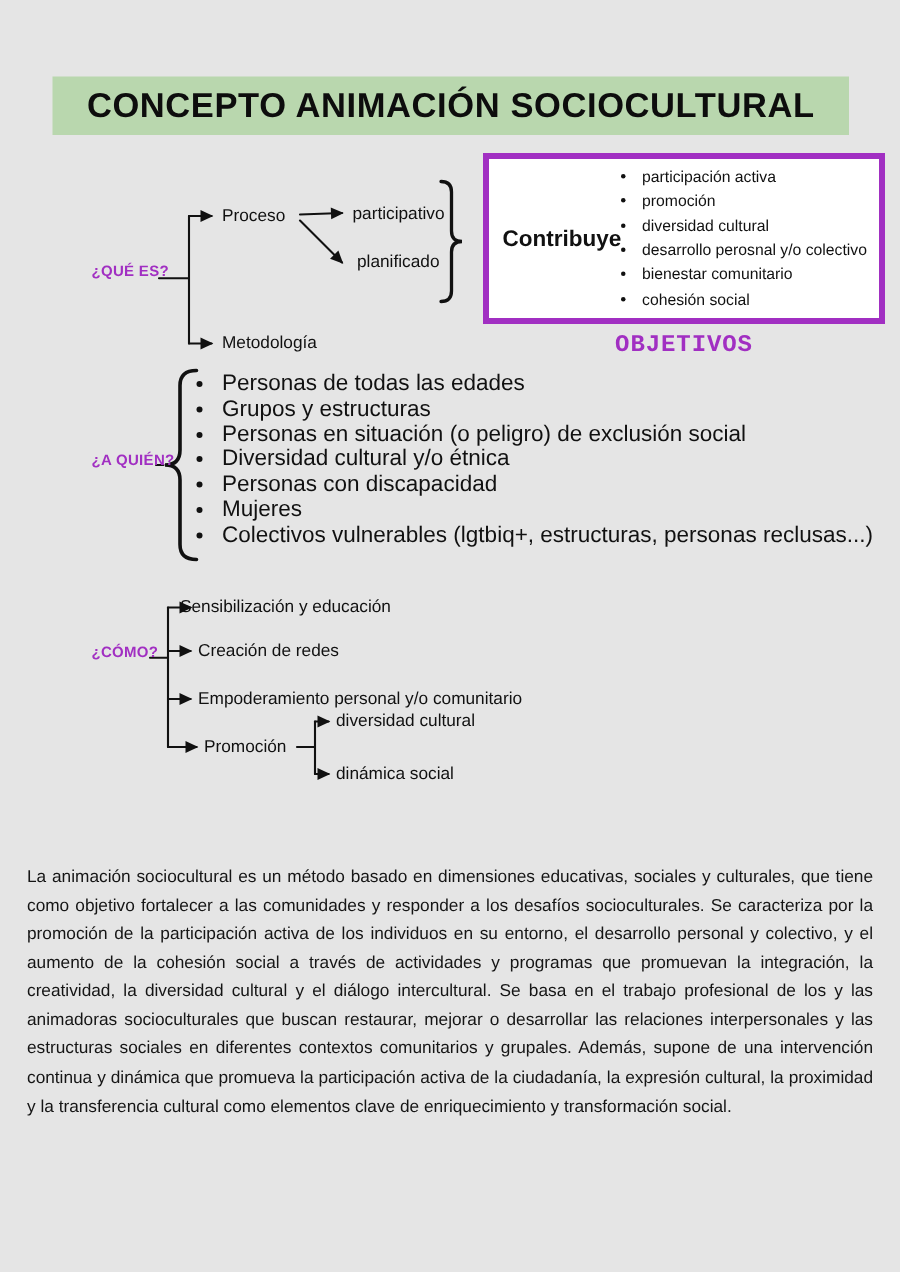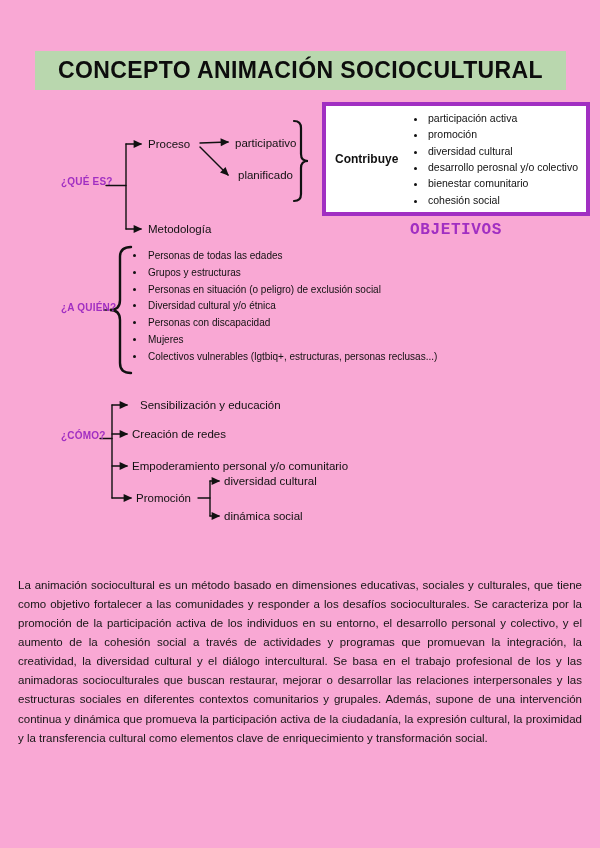--- a/index.html
+++ b/index.html
@@ -2,49 +2,49 @@
 <html style="--accent_purple: #a12fc2; --title_green: #b9d7ae;"><head>
 <meta charset="utf-8">
 <style>
   :root{
     --accent_purple:#a12fc2;
     --title_green:#b9d7ae;
   }
   *{margin:0;padding:0;box-sizing:border-box;}
   html,body{background:#ffffff;}
   .page{
-    position:relative;width:600px;height:848px;background:#f9a8d4;
+    position:relative;width:600px;height:848px;background:#e5e5e5;
     font-family:"Liberation Sans",sans-serif;color:#111;overflow:hidden;
   }
   .title{
     position:absolute;left:35px;top:51px;width:531px;height:39px;
     background:var(--title_green);color:#0d0d0d;font-weight:bold;font-size:23px;
     text-align:center;line-height:39px;letter-spacing:0.4px;white-space:nowrap;
   }
   .connectors{position:absolute;left:0;top:0;width:600px;height:848px;pointer-events:none;}
   .h{
     position:absolute;color:var(--accent_purple);font-weight:bold;font-size:10px;
     letter-spacing:0.2px;white-space:nowrap;margin-left:43px;
   }
   .node{position:absolute;font-size:11.5px;line-height:14px;color:#111;white-space:nowrap;}
   .objbox{
     position:absolute;left:322px;top:102px;width:268px;height:114px;
     border:4px solid var(--accent_purple);background:#fff;
     display:flex;align-items:center;
   }
-  .contribuye{font-weight:bold;font-size:12px;padding-left:9px;width:86px;flex:0 0 auto;}
+  .contribuye{font-weight:bold;font-size:15px;padding-left:9px;width:86px;flex:0 0 auto;}
   .objlist{list-style:disc;padding-left:15px;font-size:10.5px;line-height:16.3px;width:172px;}
   .objlist li{padding-left:1px;}
   .objetivos-heading{
     position:absolute;left:322px;top:221px;width:268px;text-align:center;
     color:var(--accent_purple);font-weight:bold;font-size:16px;letter-spacing:0.6px;font-family:Liberation Mono, monospace;
   }
   .aquien-list{
     position:absolute;left:132px;top:248px;width:452px;
-    list-style:disc;padding-left:14px;font-size:10px;line-height:16.8px;
+    list-style:disc;padding-left:14px;font-size:15px;line-height:16.8px;
   }
   .aquien-list li{padding-left:2px;}
   .paragraph{
     position:absolute;left:18px;top:576px;width:564px;
     font-size:11.5px;line-height:1.66;text-align:justify;color:#151515;
   }
 </style>
 </head>
 <body>
 
@@ -109,21 +109,21 @@
     <li>Personas de todas las edades</li>
     <li>Grupos y estructuras</li>
     <li>Personas en situación (o peligro) de exclusión social</li>
     <li>Diversidad cultural y/o étnica</li>
     <li>Personas con discapacidad</li>
     <li>Mujeres</li>
     <li>Colectivos vulnerables (lgtbiq+, estructuras, personas reclusas...)</li>
   </ul>
 
   <span class="h" style="left:18px;top:430px">¿CÓMO?</span>
-  <span class="node" style="left:140px;top:398px">Sensibilización y educación</span>
+  <span class="node" style="left:120px;top:398px">Sensibilización y educación</span>
   <span class="node" style="left:132px;top:427px">Creación de redes</span>
   <span class="node" style="left:132px;top:459px">Empoderamiento personal y/o comunitario</span>
   <span class="node" style="left:136px;top:491px">Promoción</span>
   <span class="node" style="left:224px;top:474px">diversidad cultural</span>
   <span class="node" style="left:224px;top:509px">dinámica social</span>
 
   <div class="paragraph">La animación sociocultural es un método basado en dimensiones educativas, sociales y culturales, que tiene como objetivo fortalecer a las comunidades y responder a los desafíos socioculturales. Se caracteriza por la promoción de la participación activa de los individuos en su entorno, el desarrollo personal y colectivo, y el aumento de la cohesión social a través de actividades y programas que promuevan la integración, la creatividad, la diversidad cultural y el diálogo intercultural. Se basa en el trabajo profesional de los y las animadoras socioculturales que buscan restaurar, mejorar o desarrollar las relaciones interpersonales y las estructuras sociales en diferentes contextos comunitarios y grupales. Además, supone de una intervención continua y dinámica que promueva la participación activa de la ciudadanía, la expresión cultural, la proximidad y la transferencia cultural como elementos clave de enriquecimiento y transformación social.</div>
 
 </div>
 

